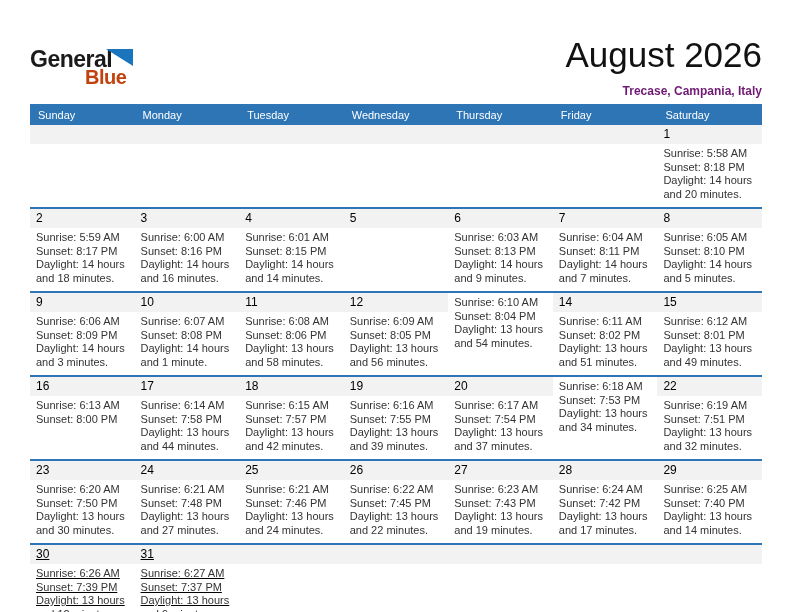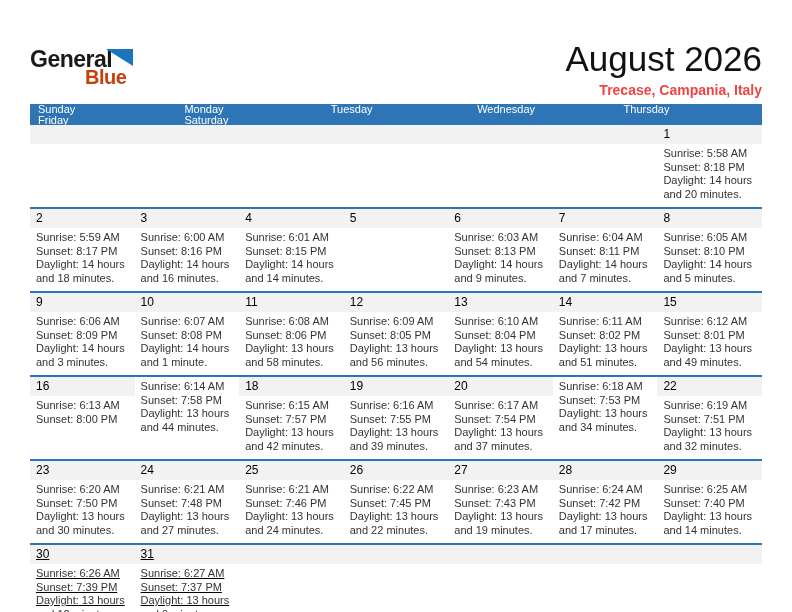--- a/index.html
+++ b/index.html
@@ -16,24 +16,24 @@
     position:absolute;left:0;top:0;font-size:23px;letter-spacing:-0.5px;
     color:#1a1a1a;font-weight:bold;
   }
   .logo-tri{position:absolute;left:76px;top:3px;}
   .logo-blue{
     position:absolute;left:55px;top:20px;font-size:20px;letter-spacing:-0.5px;
     color:#c2410c;font-weight:bold;
   }
   .titles{text-align:right;}
   .title{font-size:35px;color:#111111;line-height:30px;}
-  .subtitle{font-size:14px;font-weight:bold;color:#ef4444;margin-top:8px;}
+  .subtitle{font-size:12px;font-weight:bold;color:#701a75;margin-top:14px;}
   
   .weekday-row{
-    display:grid;grid-template-columns:repeat(5,1fr);
+    display:grid;grid-template-columns:repeat(7,1fr);
     background:#2e75b6;height:21px;align-items:center;
   }
   .wd{color:#ffffff;font-size:11px;padding-left:8px;white-space:nowrap;overflow:hidden;}
   .week{
     display:grid;grid-template-columns:repeat(7,1fr);
     border-bottom:2px solid #2e75b6;min-height:72px;
   }
   .week:last-child{border-bottom:none;text-decoration:underline;}
   .numband{
     background:#f2f2f2;height:19px;line-height:19px;
@@ -178,21 +178,20 @@
           </div>
           <div class="cell">
             <div class="numband">12</div>
             <div class="details">
               <div class="line">Sunrise: 6:09 AM</div>
               <div class="line">Sunset: 8:05 PM</div>
               <div class="line">Daylight: 13 hours and 56 minutes.</div>
             </div>
           </div>
           <div class="cell">
-            <div class="numband">13</div>
             <div class="details">
               <div class="line">Sunrise: 6:10 AM</div>
               <div class="line">Sunset: 8:04 PM</div>
               <div class="line">Daylight: 13 hours and 54 minutes.</div>
             </div>
           </div>
           <div class="cell">
             <div class="numband">14</div>
             <div class="details">
               <div class="line">Sunrise: 6:11 AM</div>
@@ -211,20 +210,21 @@
         </div>
         <div class="week">
           <div class="cell">
             <div class="numband">16</div>
             <div class="details">
               <div class="line">Sunrise: 6:13 AM</div>
               <div class="line">Sunset: 8:00 PM</div>
             </div>
           </div>
           <div class="cell">
+            <div class="numband">17</div>
             <div class="details">
               <div class="line">Sunrise: 6:14 AM</div>
               <div class="line">Sunset: 7:58 PM</div>
               <div class="line">Daylight: 13 hours and 44 minutes.</div>
             </div>
           </div>
           <div class="cell">
             <div class="numband">18</div>
             <div class="details">
               <div class="line">Sunrise: 6:15 AM</div>

